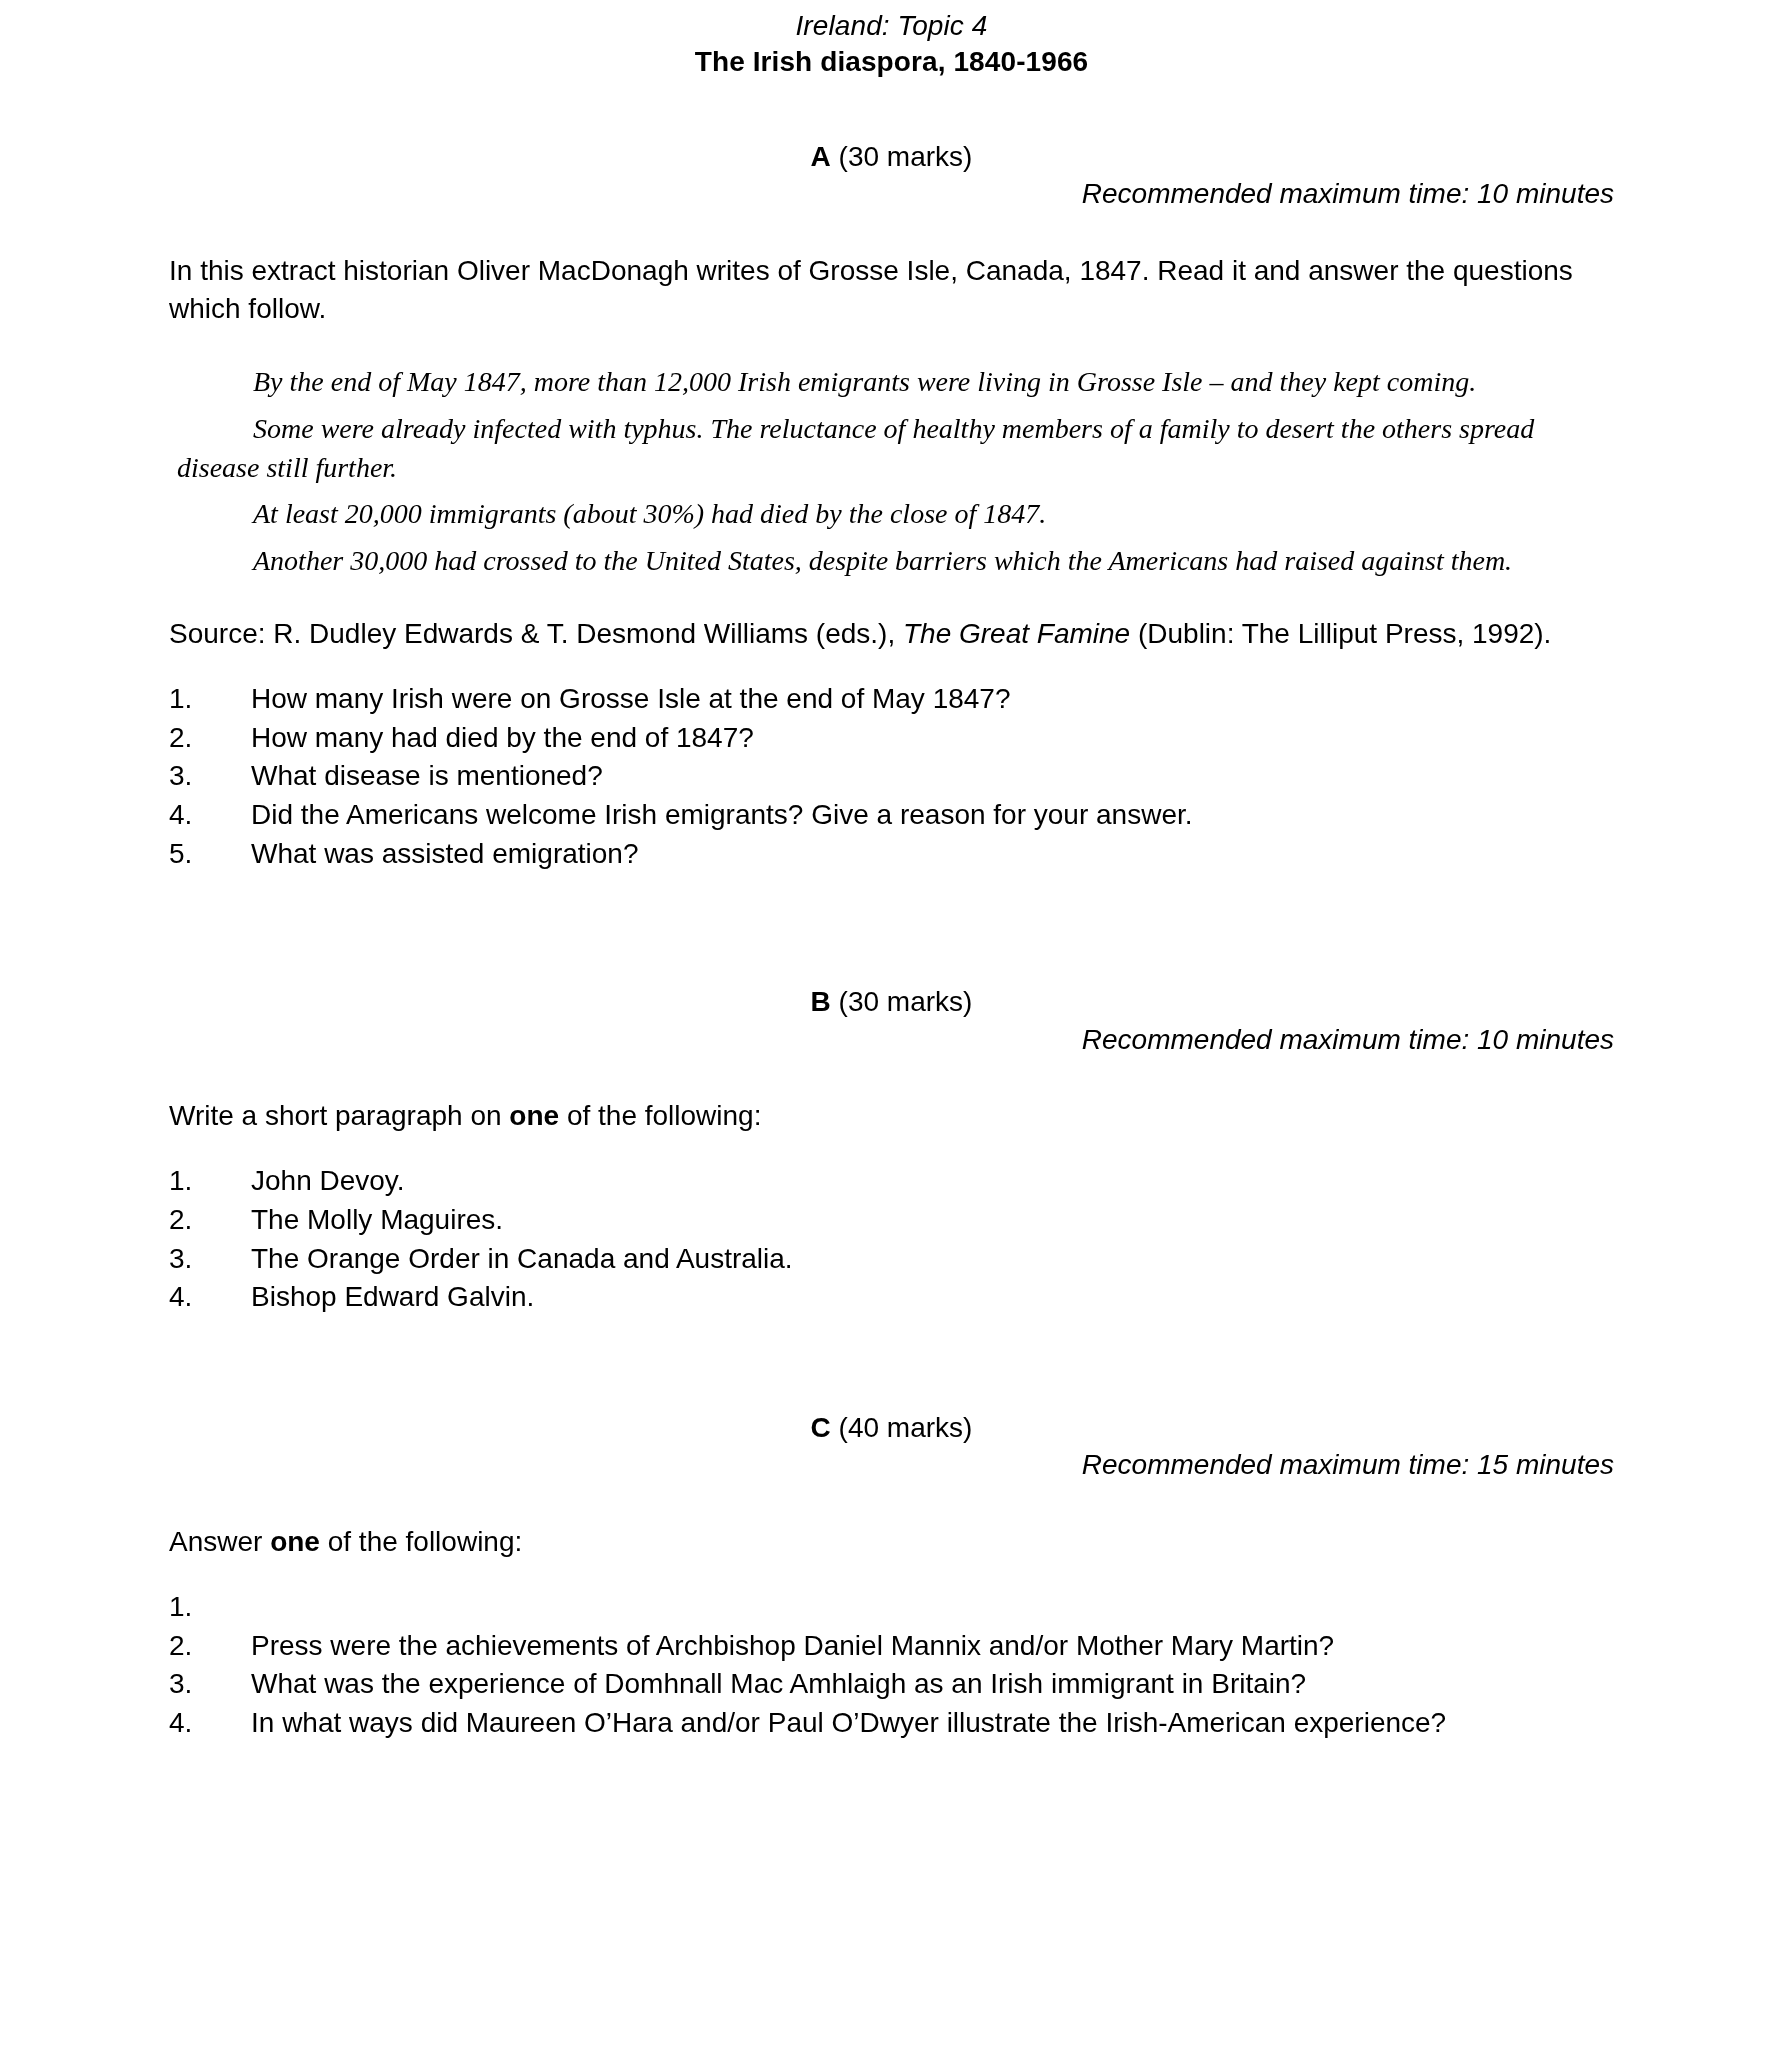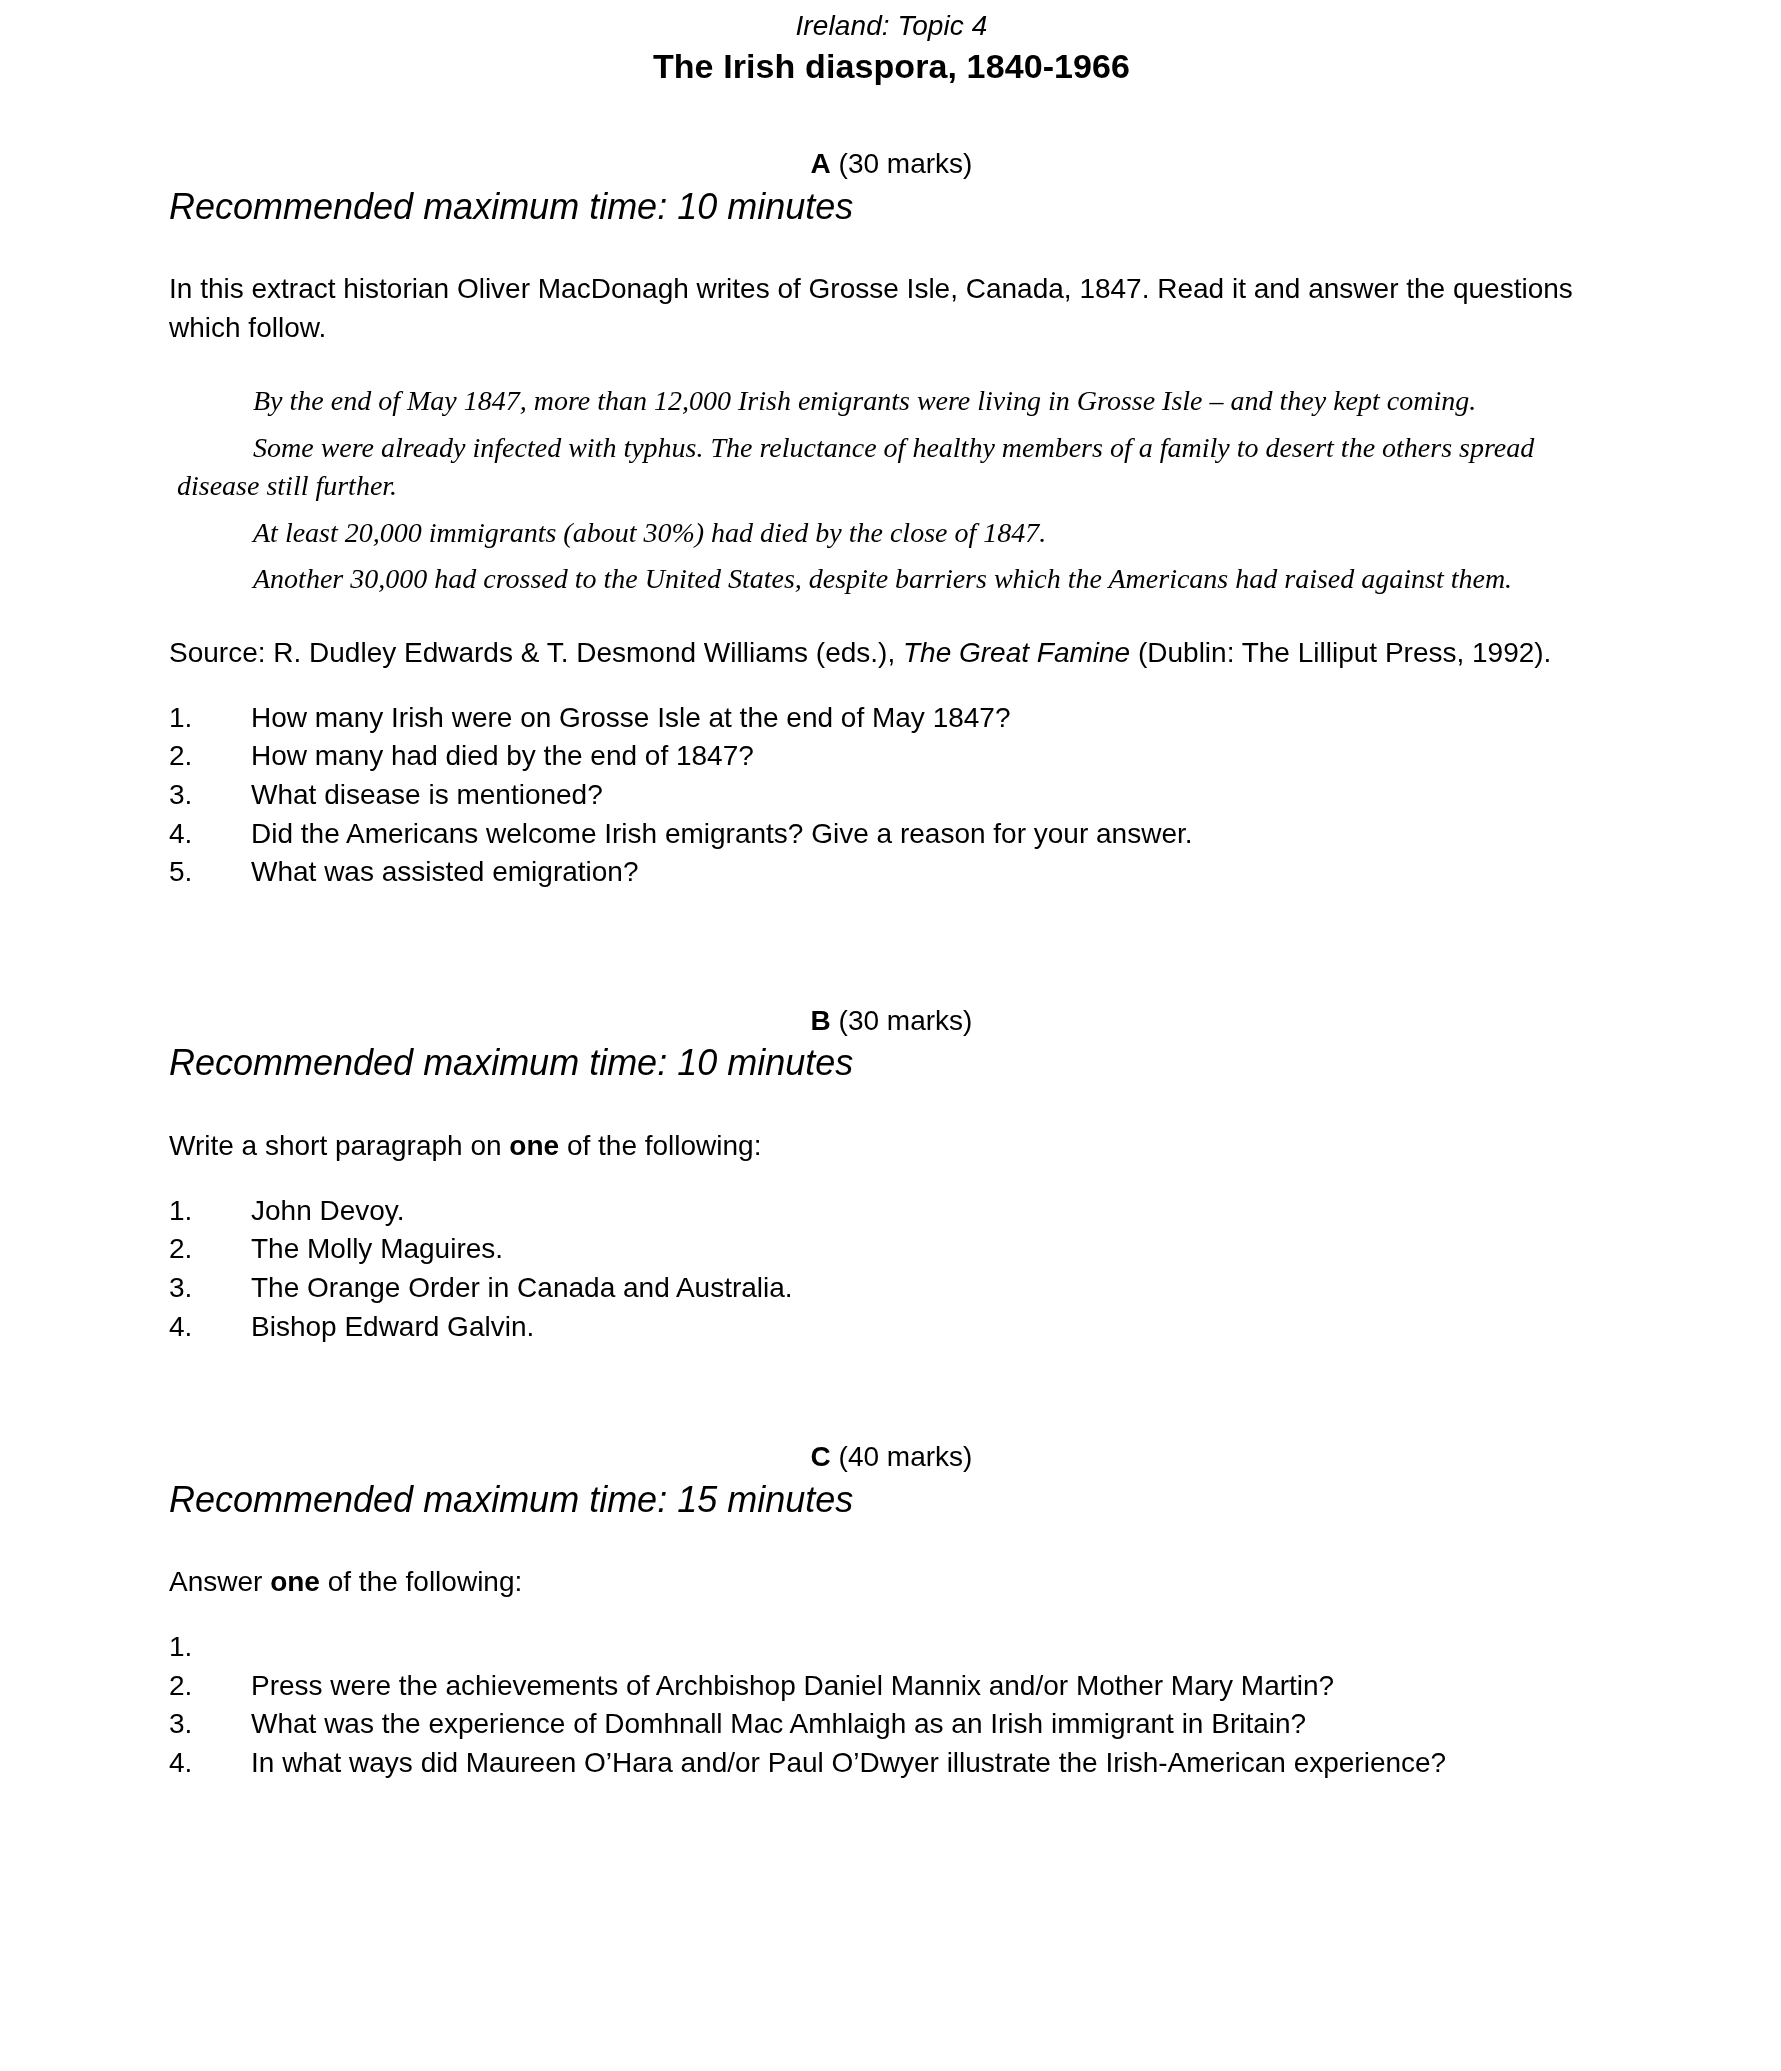--- a/index.html
+++ b/index.html
@@ -26,44 +26,44 @@
     text-align: center;
     font-style: italic;
     font-size: 28px;
     line-height: 1.30;
     margin: 0;
     letter-spacing: 0.1px;
   }
   .doc-title-bold {
     text-align: center;
     font-weight: bold;
-    font-size: 34px;
+    font-size: 28px;
     line-height: 1.30;
     margin: 0;
     letter-spacing: 0.1px;
   }
   .gap-lg { height: 57px; }
   .gap-md { height: 39px; }
   .gap-sm { height: 26.5px; }
   .gap-xl { height: 92px; }
   .gap-xxl { height: 110px; }
 
   .section-marks {
     text-align: center;
     font-size: 28px;
     line-height: 1.34;
     margin: 0;
   }
   .section-marks .letter {
     font-weight: bold;
   }
   .section-time {
-    text-align: left;
+    text-align: right;
     font-style: italic;
-    font-size: 36px;
+    font-size: 28px;
     line-height: 1.34;
     margin: 0;
   }
   .body-para {
     font-size: 28px;
     line-height: 1.38;
     margin: 0;
     text-align: left;
   }
   .extract {

